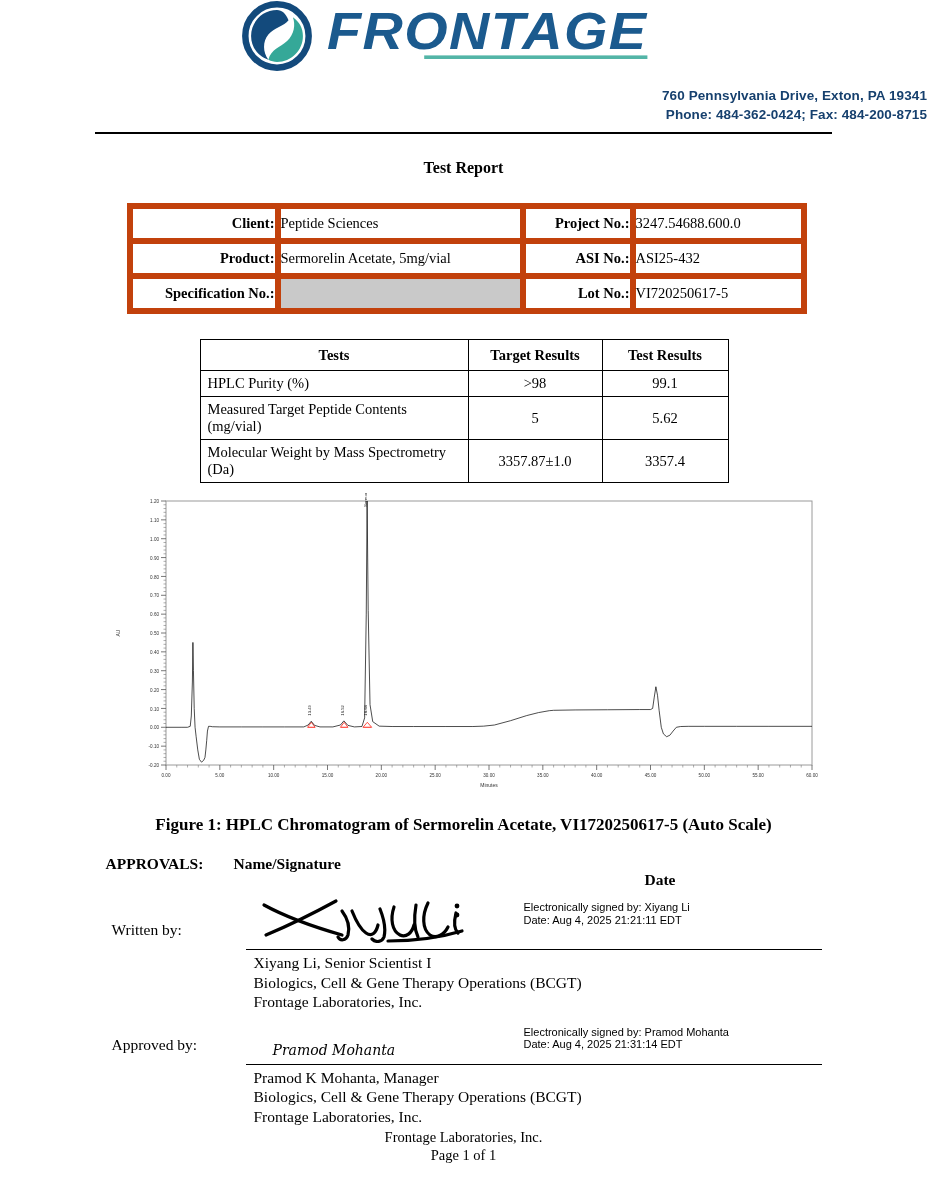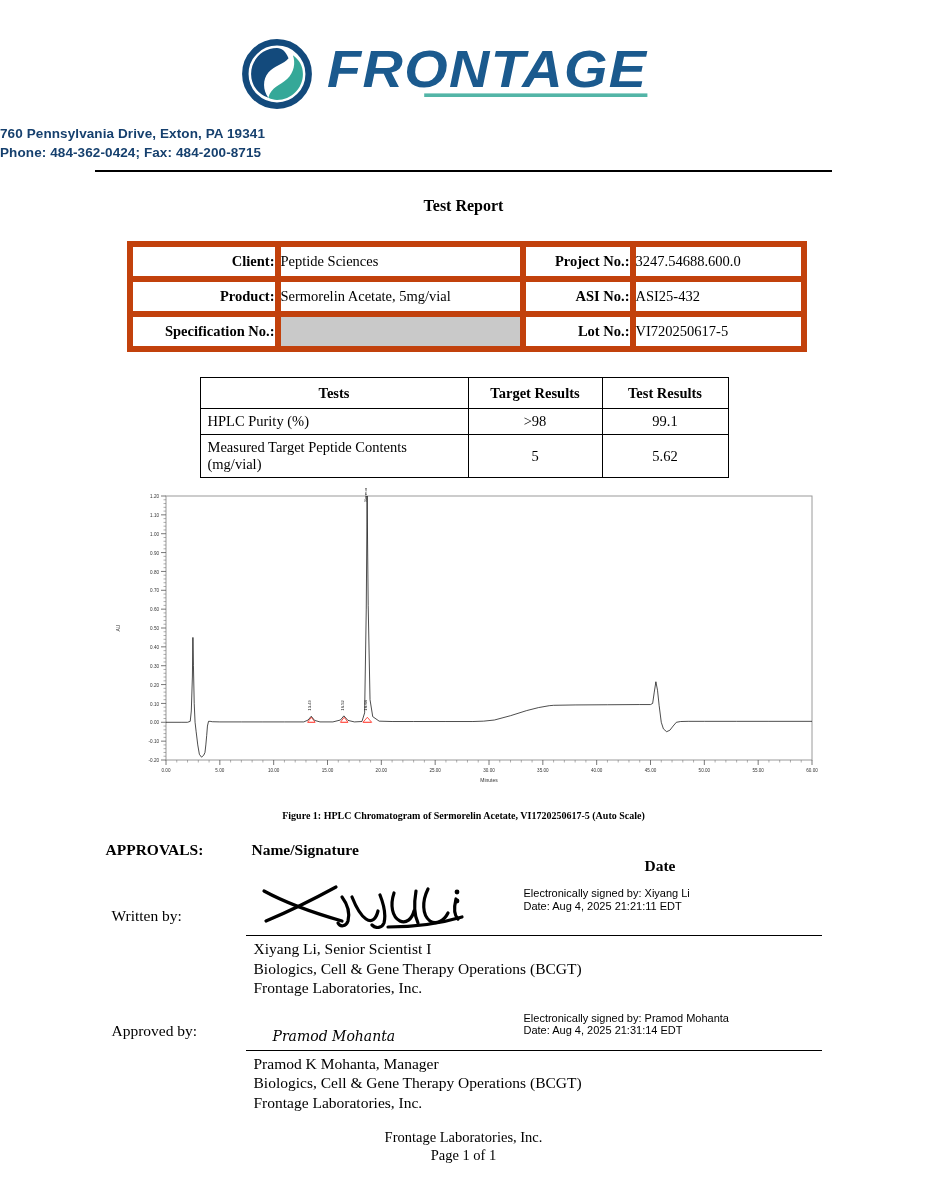--- a/index.html
+++ b/index.html
@@ -17,22 +17,21 @@
   }
   .page {
     position: relative;
     width: 927px;
     height: 1200px;
     box-sizing: border-box;
   }
 
   
   .letterhead {
-    padding-top: 38px;
-    text-align: left;
+    text-align: right;
   }
   .logo-row {
     display: flex;
     align-items: center;
     justify-content: center;
     gap: 14px;
     height: 72px;
   }
   .logo-mark {
     width: 72px;
@@ -132,38 +131,38 @@
     margin: 10px auto 0 auto;
     width: 716px;
     height: 320px;
     position: relative;
   }
   .chrom-wrap svg { display: block; }
 
   .fig-cap {
     text-align: center;
     font-weight: bold;
-    font-size: 10px;
+    font-size: 17px;
     margin-top: 2px;
   }
 
   
   .approvals {
     margin: 20px auto 0 auto;
     width: 716px;
     position: relative;
   }
   .appr-head {
     position: relative;
     height: 24px;
     font-weight: bold;
     font-size: 15.5px;
   }
   .appr-head .a1 { position: absolute; left: 0; top: 0; }
-  .appr-head .a2 { position: absolute; left: 146px; top: 0; }
+  .appr-head .a2 { position: absolute; left: 128px; top: 0; }
   .appr-head .a3 { position: absolute; left: 539px; top: 16px; }
 
   .sig-block {
     position: relative;
     margin-top: 12px;
   }
   .sig-role {
     position: absolute;
     left: 6px;
     top: 30px;
@@ -294,20 +293,25 @@
       <tbody>
         <tr>
           <td class="test-name">HPLC Purity (%)</td>
           <td class="num">&gt;98</td>
           <td class="num">99.1</td>
         </tr>
         <tr>
           <td class="test-name">Measured Target Peptide Contents (mg/vial)</td>
           <td class="num">5</td>
           <td class="num">5.62</td>
+        </tr>
+        <tr>
+          <td class="test-name">Molecular Weight by Mass Spectrometry (Da)</td>
+          <td class="num">3357.87±1.0</td>
+          <td class="num">3357.4</td>
         </tr>
       </tbody>
     </table>
   </div>
 
   <div class="chrom-wrap">
     <svg id="chrom-svg" width="716" height="320" viewBox="0 0 716 320">
         <rect x="60" y="8" width="646" height="264" fill="#fff" stroke="#9a9a9a" stroke-width="1"></rect>
         <line x1="55" y1="272" x2="60" y2="272" stroke="#555" stroke-width="0.8"></line>
         <text x="53" y="274.2" text-anchor="end" font-family="Liberation Sans, sans-serif" font-size="4.6" fill="#333">-0.20</text>

